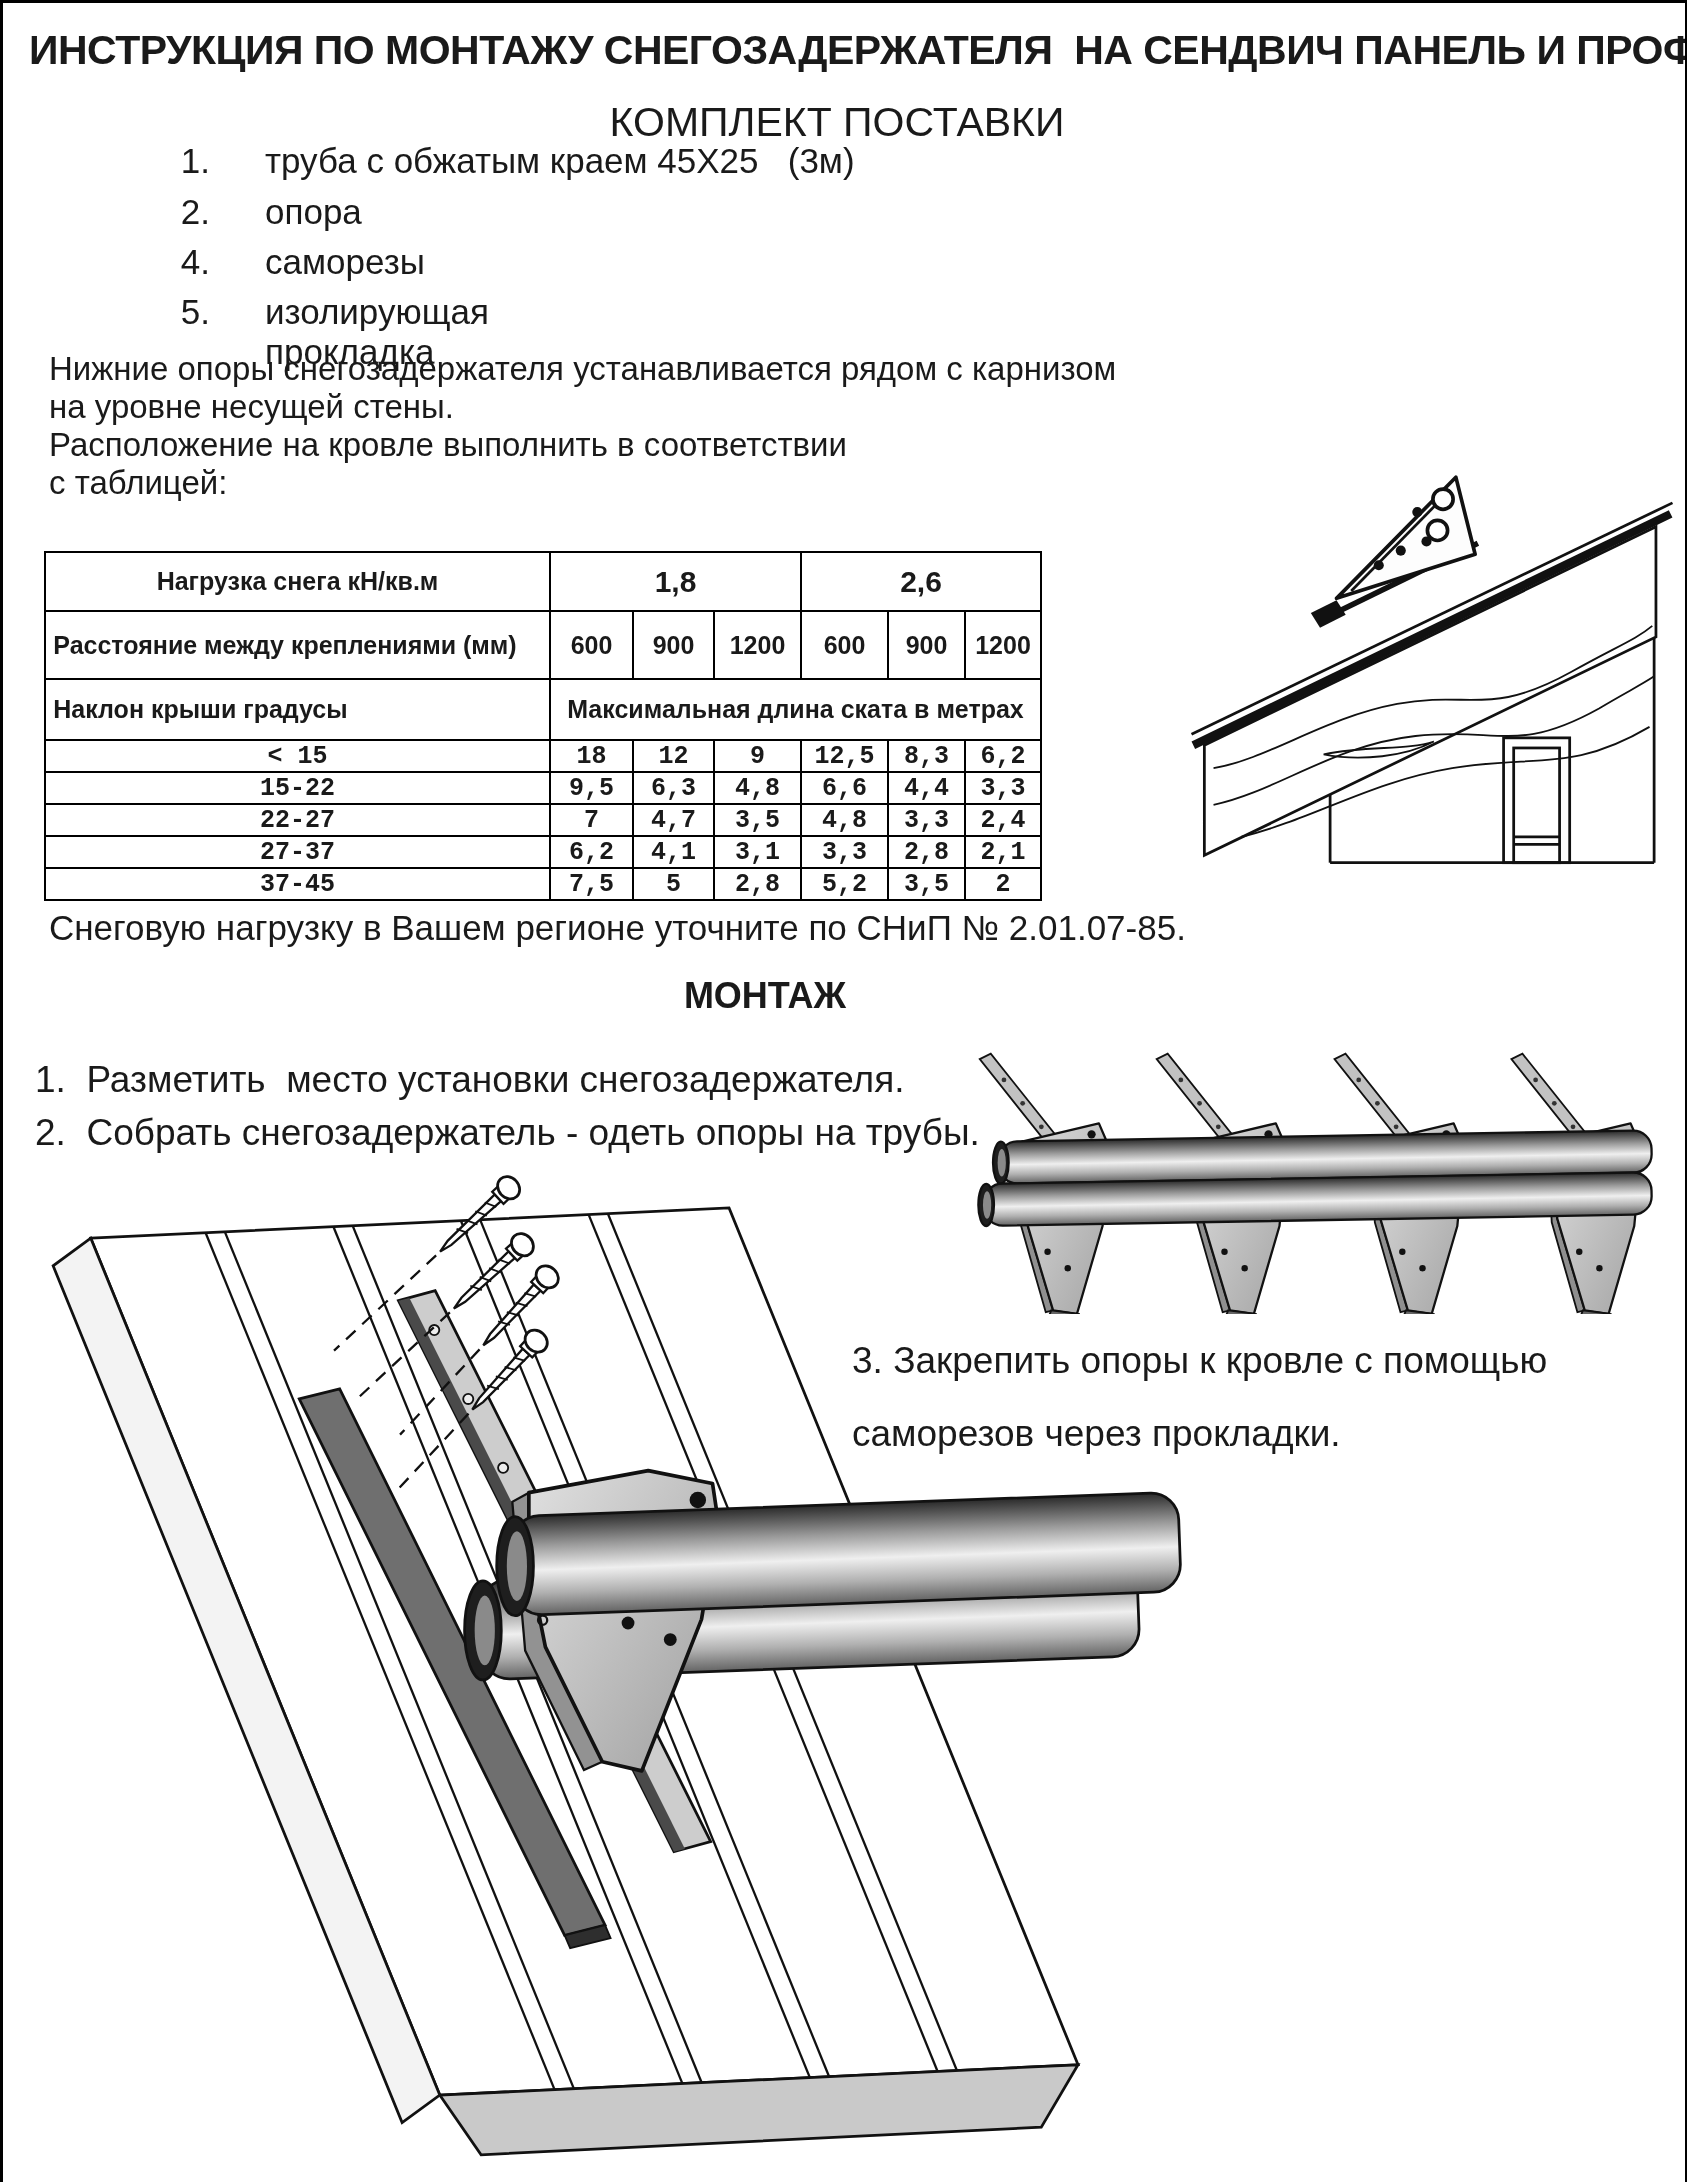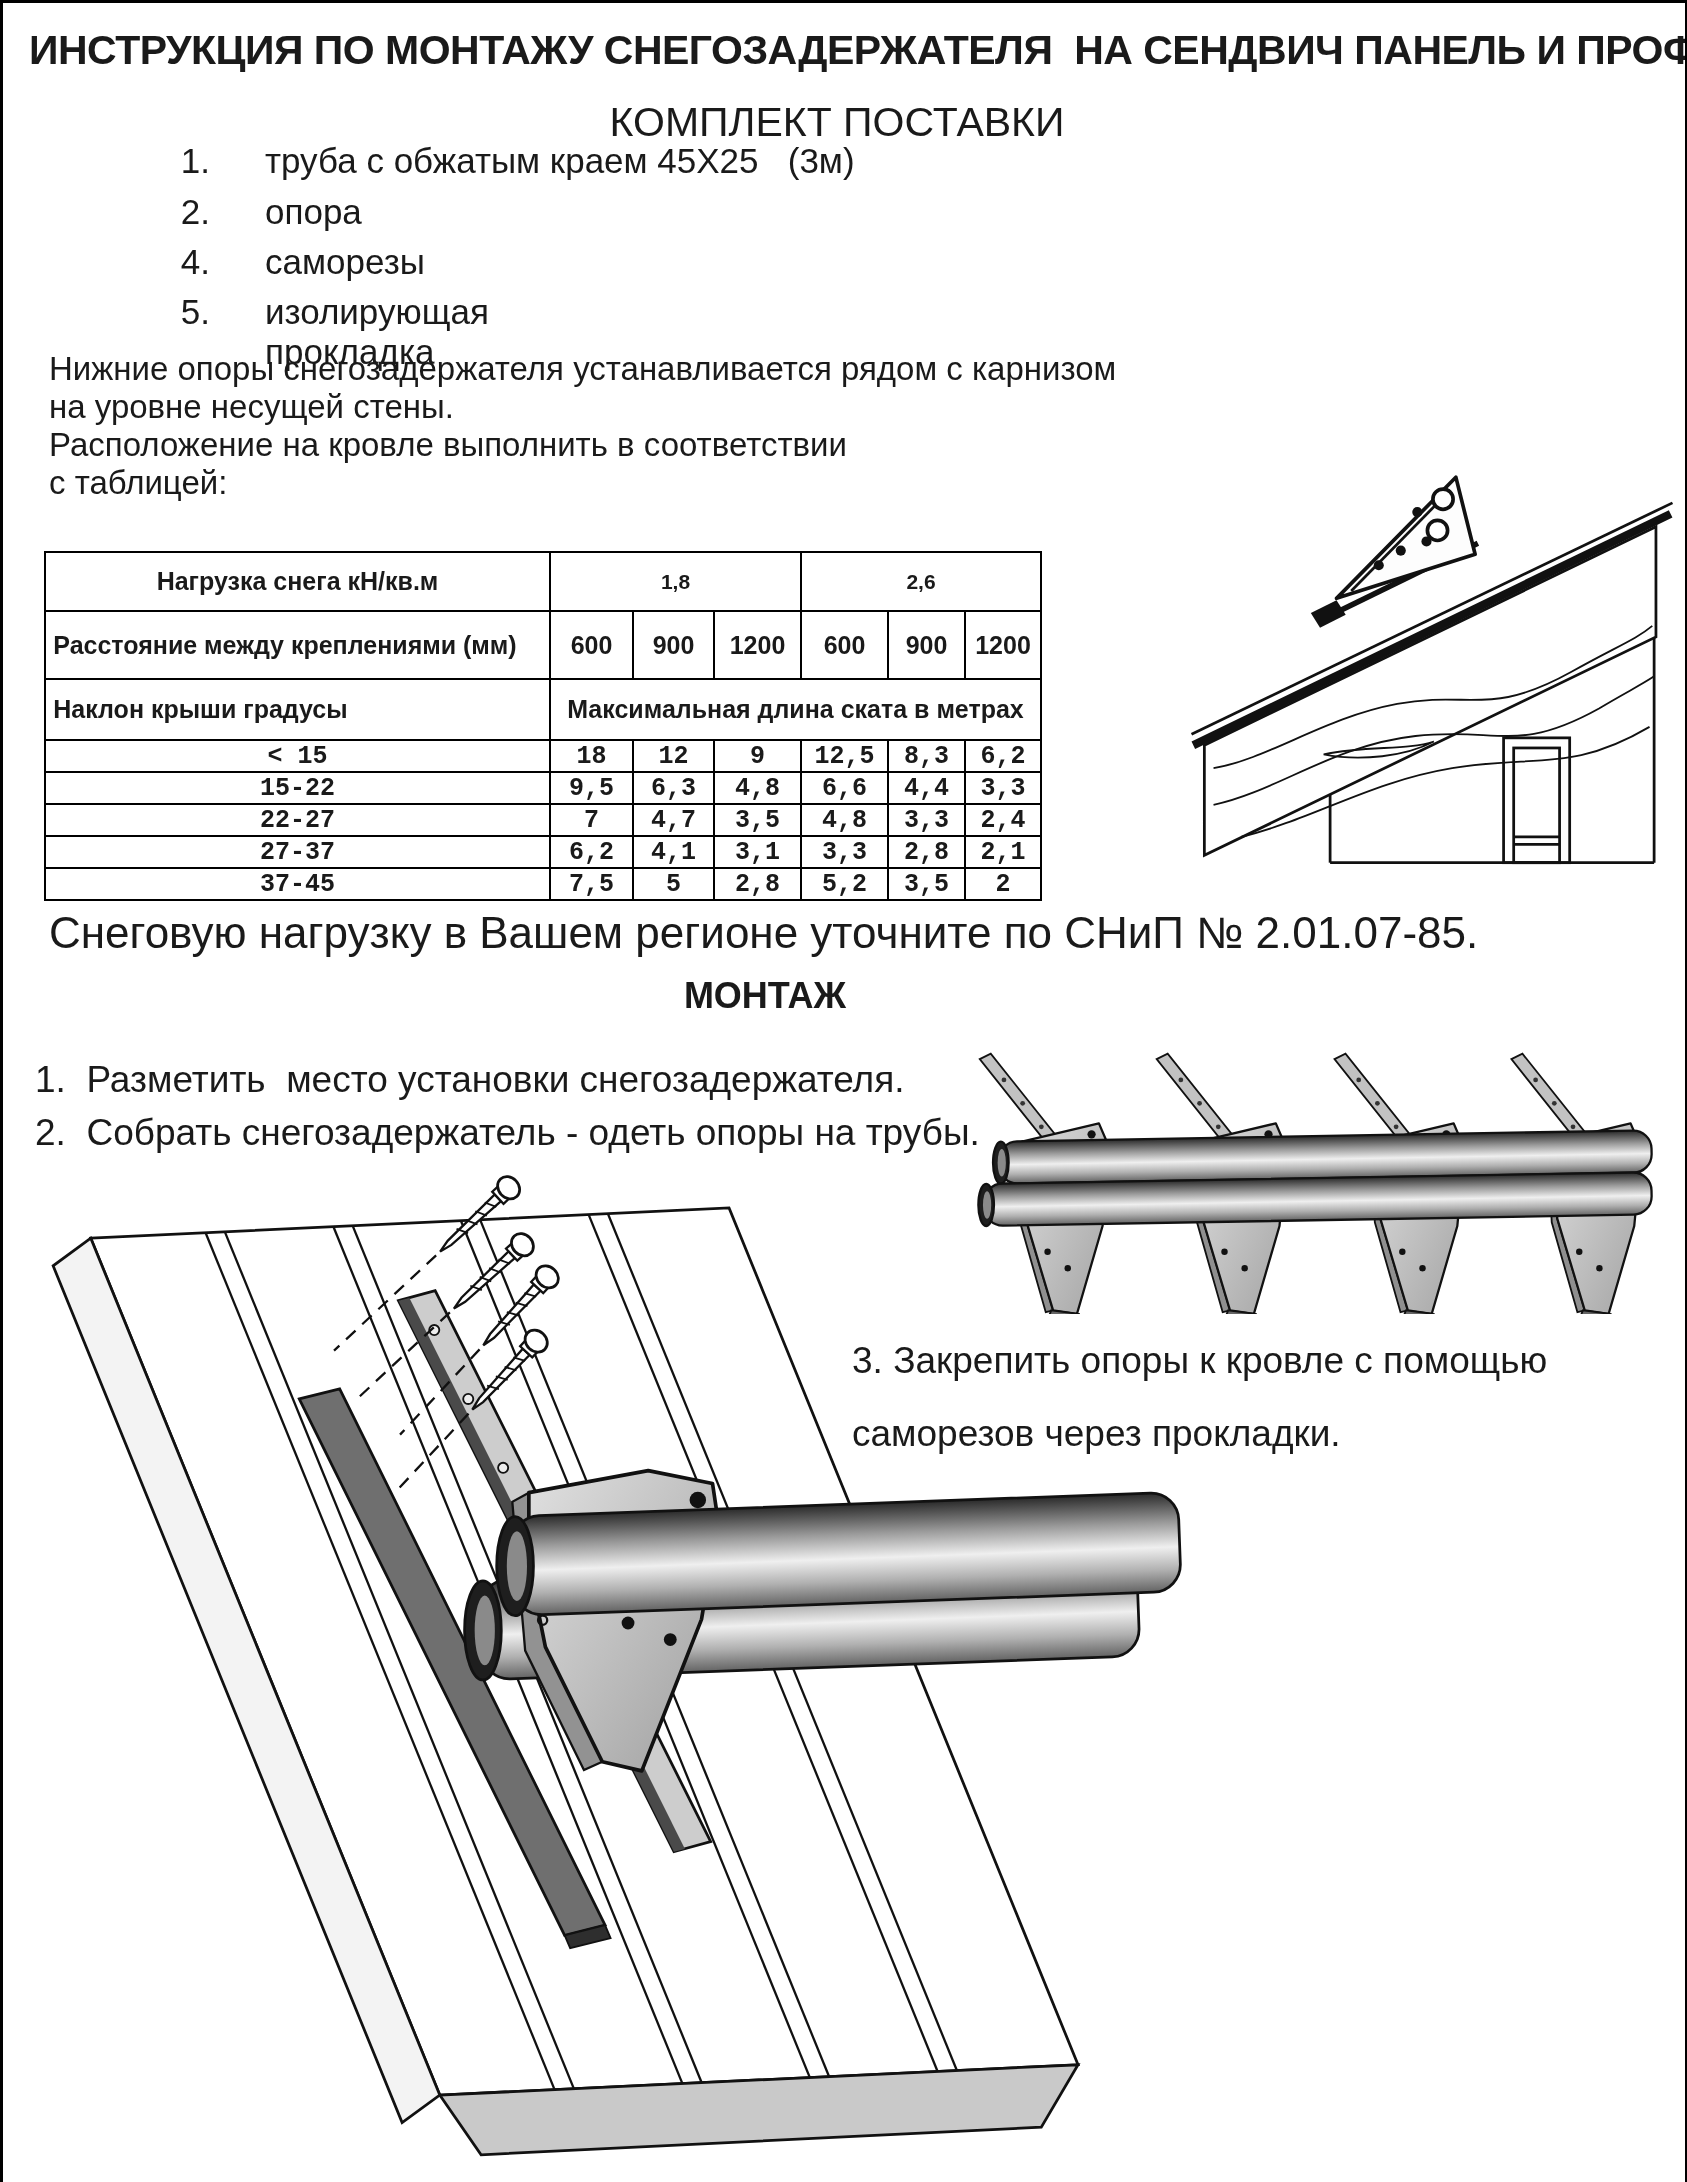--- a/index.html
+++ b/index.html
@@ -38,23 +38,23 @@
     border-collapse:collapse;
     table-layout:fixed;
   }
   .snow-table td{
     border:2.8px solid #000;
     font-size:25px;font-weight:bold;
     text-align:center;vertical-align:middle;
     padding:0 0;box-sizing:border-box;
   }
   .snow-table .left{text-align:left;padding-left:7.3px;}
-  .snow-table .big{font-size:21px;}
+  .snow-table .big{font-size:30px;}
   .r1{height:59px;} .r2{height:68px;} .r3{height:61px;} .rd{height:32px;font-family:Liberation Mono, monospace;}
-  .note{left:46px;top:905px;font-size:44px;}
+  .note{left:46px;top:905px;font-size:35px;}
   .montage-heading{
     left:0;top:972px;width:1524px;text-align:center;
     font-size:36px;font-weight:bold;
   }
   .step{left:32px;font-size:37px;}
   .step1{top:1056px;} .step2{top:1109px;}
   .step3{left:849px;top:1321px;font-size:37px;line-height:73px;}
   svg{display:block;}
 </style>
 </head>

